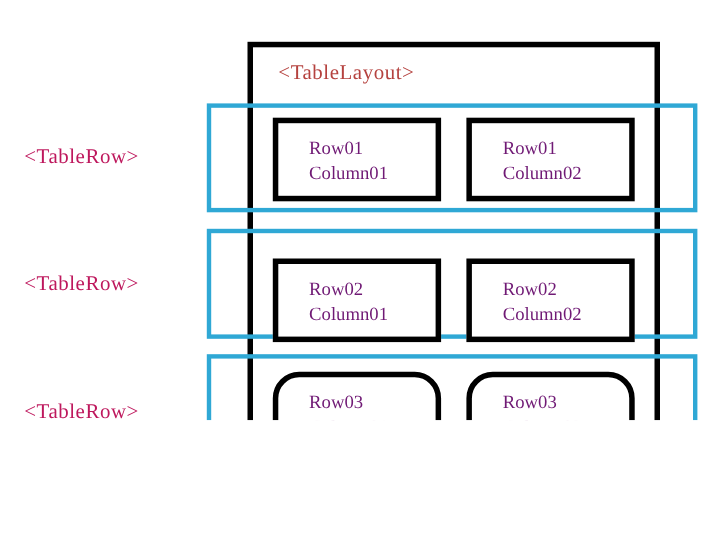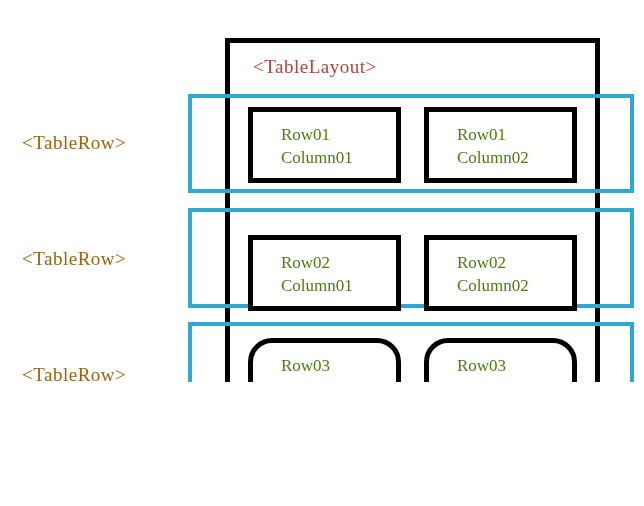--- a/index.html
+++ b/index.html
@@ -59,21 +59,21 @@
     background: transparent;
   }
   .row-box.r1 { top: 94px;  height: 99px; }
   .row-box.r2 { top: 208px; height: 100px; }
   .row-box.r3 { top: 322px; height: 102px; }
 
   
   .row-label {
     position: absolute;
     left: 22px;
-    color: #a16207;
+    color: #be185d;
     font-size: 19px;
     letter-spacing: 0.5px;
     white-space: nowrap;
     font-family: "Liberation Serif", "DejaVu Serif", serif;
   }
   .row-label.l1 { top: 132px; }
   .row-label.l2 { top: 248px; }
   .row-label.l3 { top: 364px; }
 
   
@@ -88,21 +88,21 @@
   .cell.c1 { left: 248px; }
   .cell.c2 { left: 424px; }
   .cell.rw1 { top: 107px; }
   .cell.rw2 { top: 223px; margin-top: 12px; }
   .cell.rw3 { top: 338px; border-radius: 24px; }
 
   .cell-text {
     position: absolute;
     left: 28px;
     top: 11px;
-    color: #4d7c0f;
+    color: #701a75;
     font-size: 17px;
     line-height: 23px;
     white-space: pre-line;
     font-family: "Liberation Serif", "DejaVu Serif", serif;
   }
 </style>
 </head>
 <body>
 
 <div class="canvas">

